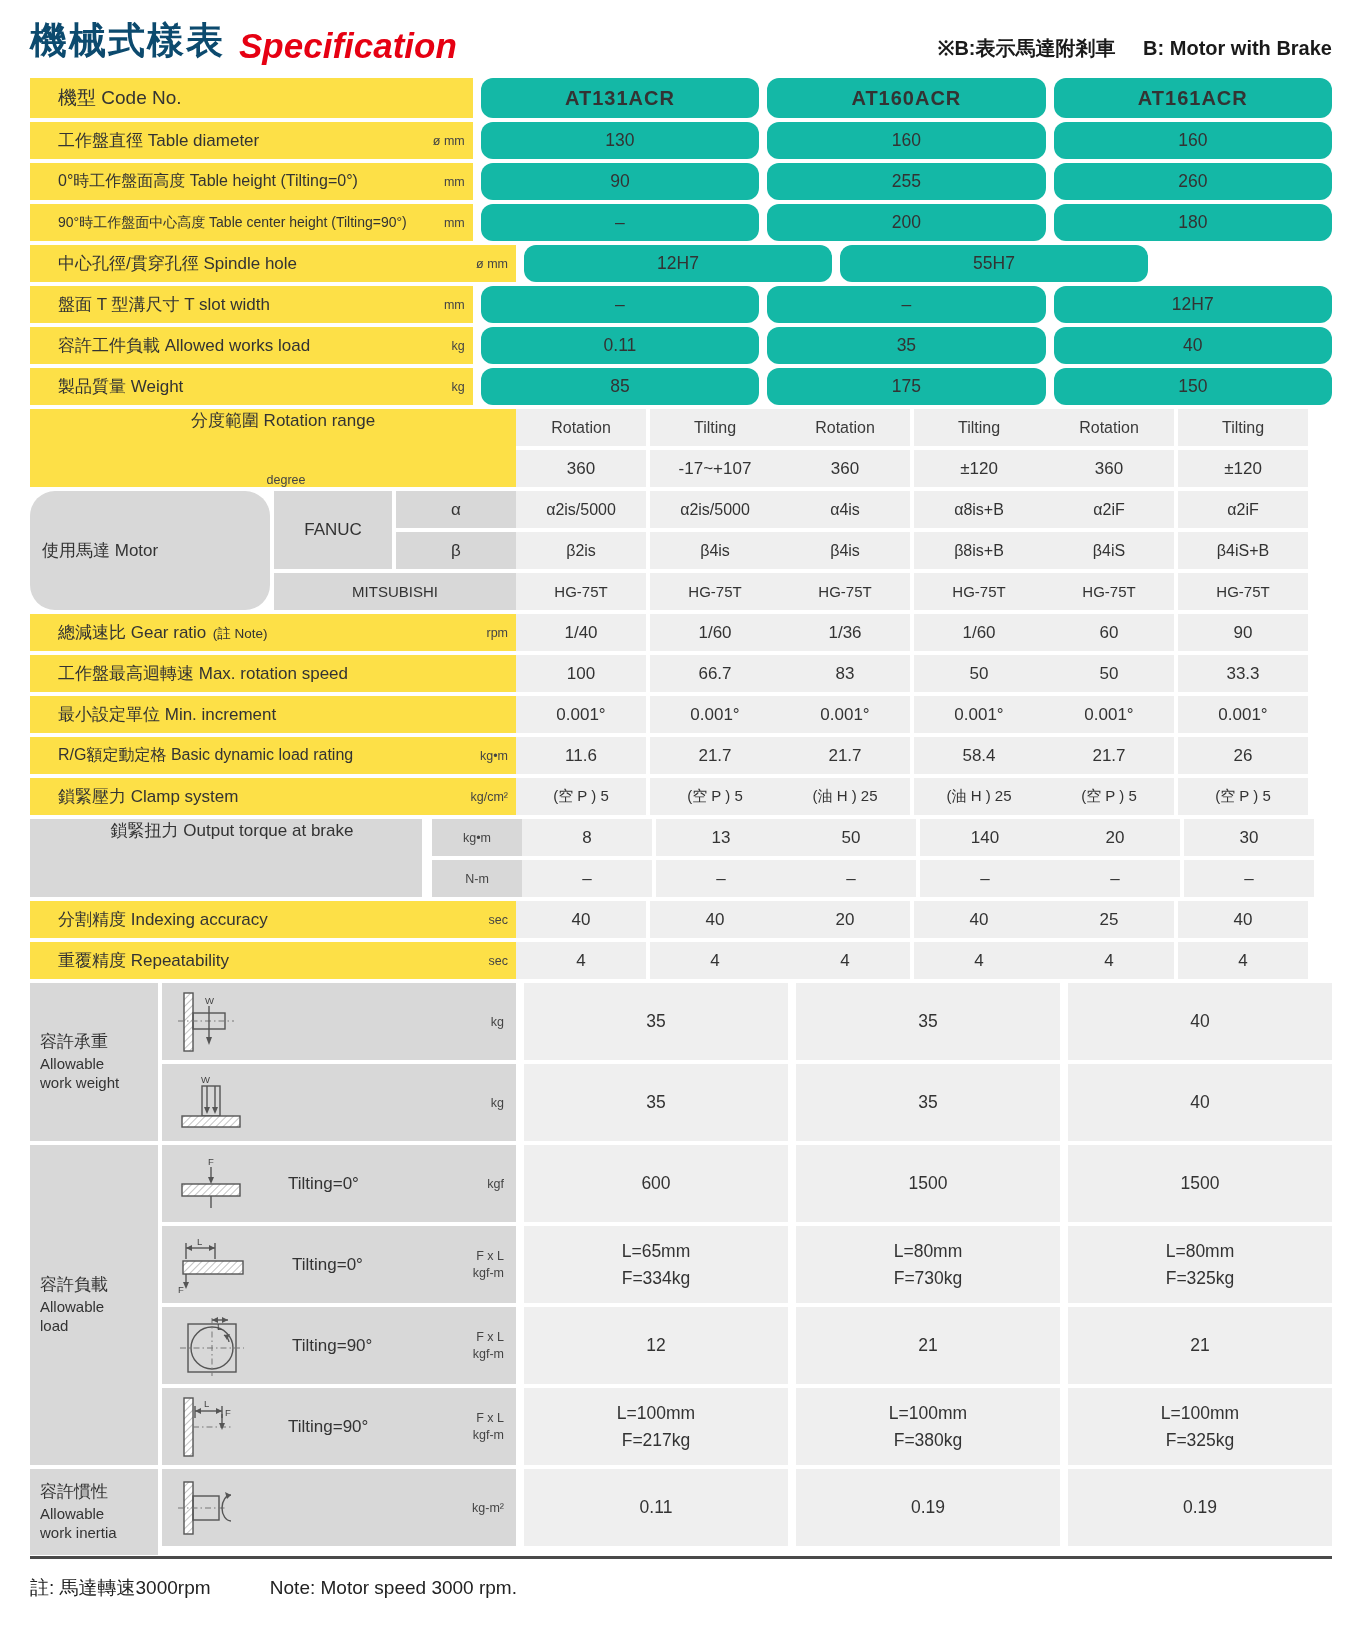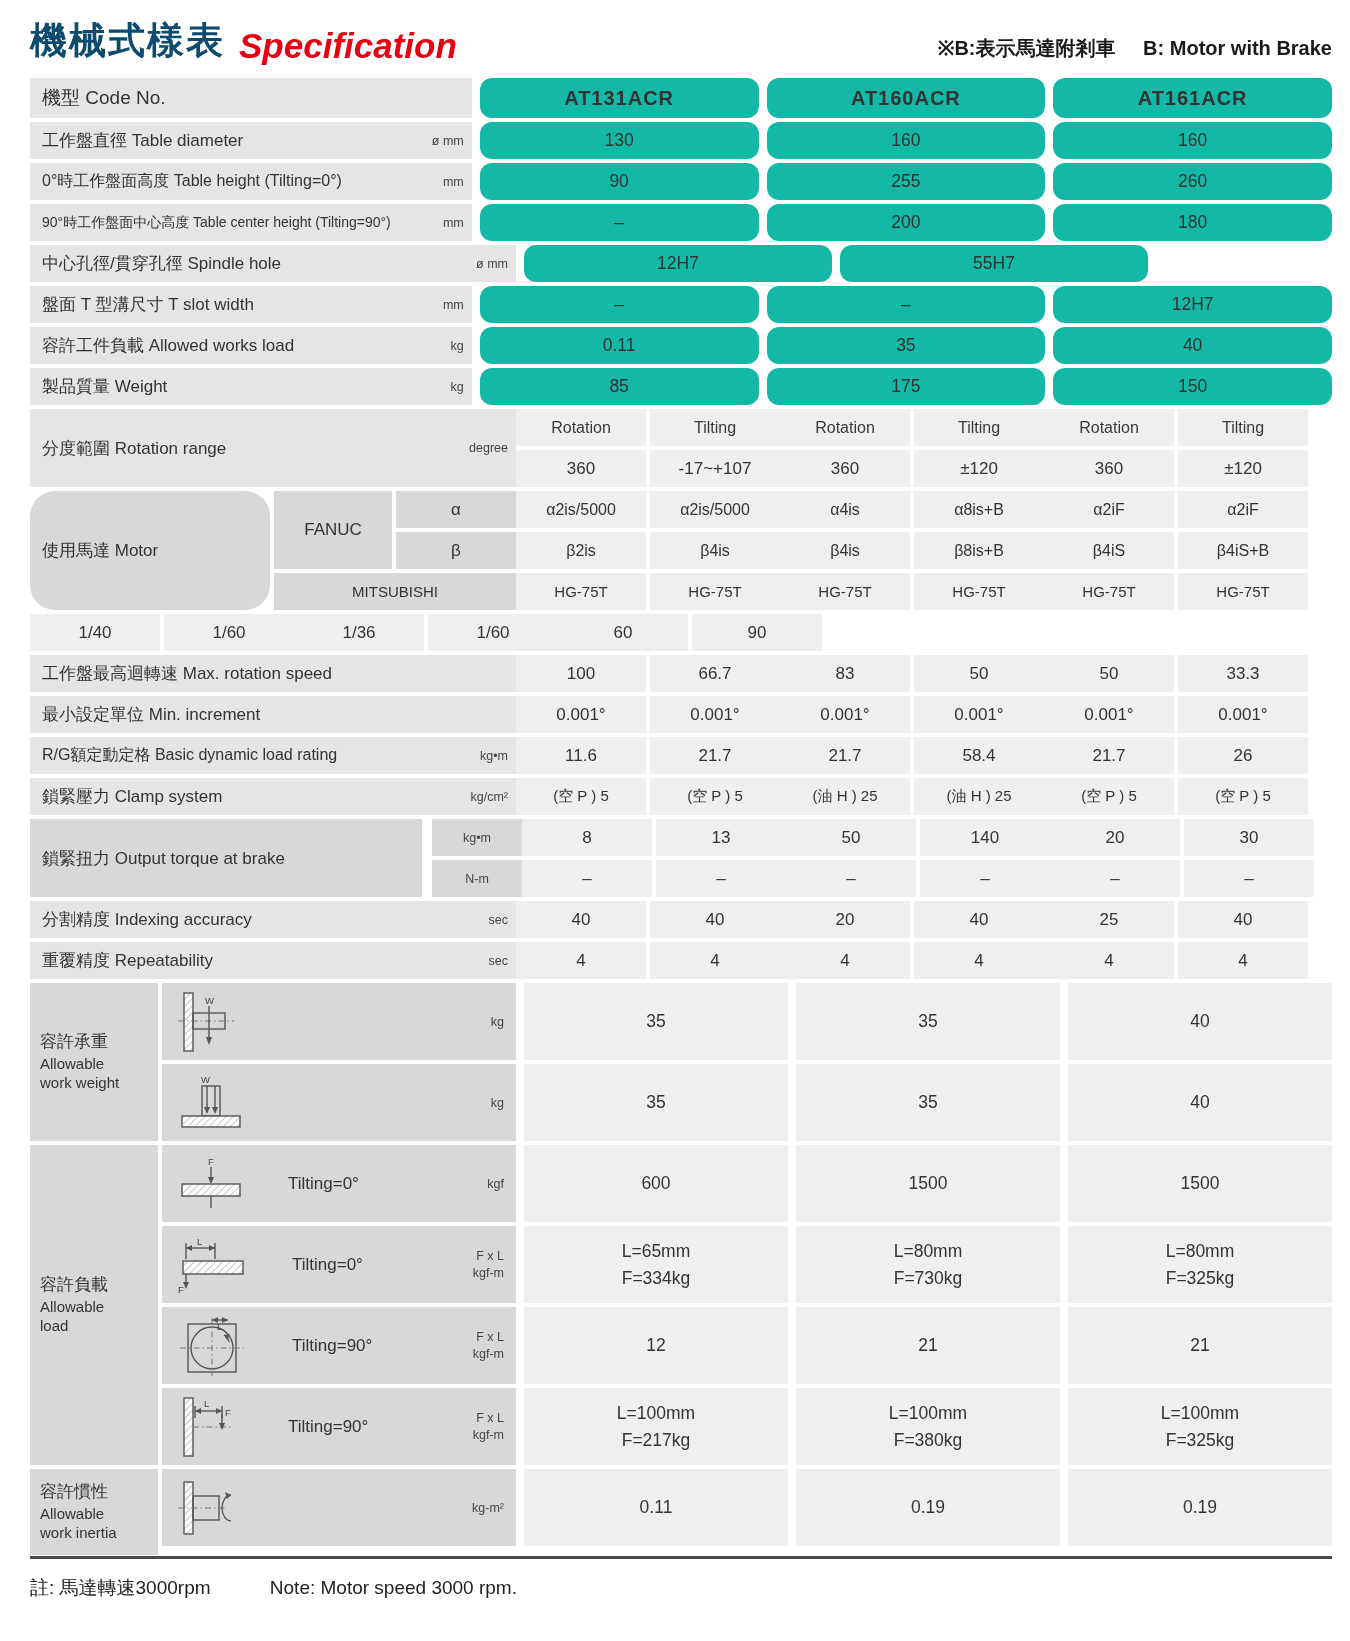--- a/index.html
+++ b/index.html
@@ -11,34 +11,34 @@
   .title-left{display:flex;align-items:flex-end;}
   .title-zh{font-size:37px;font-weight:700;color:#0c4a6e;letter-spacing:2px;}
   .title-en{font-size:35px;font-weight:700;font-style:italic;color:#e60012;margin-left:14px;}
   .brakenote{font-size:20px;font-weight:600;color:#1a1a1a;padding-bottom:4px;}
   .brakenote span{margin-left:22px;}
 
   
   .r{display:flex;margin-bottom:4px;}
   .col{display:flex;flex-direction:column;}
   .gray{background:#d8d8d8;box-sizing:border-box;}
-  .lc{width:486px;background:#e5e5e5;display:flex;align-items:center;justify-content:space-between;
-      padding:0 8px 0 12px;box-sizing:border-box;height:37px;}
+  .lc{width:486px;background:#fde047;display:flex;align-items:center;justify-content:space-between;
+      padding:0 8px 0 28px;box-sizing:border-box;height:37px;}
   .lbl{font-size:17px;color:#333;white-space:nowrap;}
   .lbl.md{font-size:16px;}
   .lbl.sm{font-size:14px;}
   .note-sm{font-size:13.5px;color:#333;margin-left:2px;}
   .unit{font-size:12.5px;color:#444;white-space:nowrap;margin-left:6px;}
   .unit2{display:flex;flex-direction:column;align-items:flex-end;font-size:12.5px;color:#444;line-height:1.35;}
   .vc{width:308px;margin-left:8px;background:#14b8a6;display:flex;align-items:center;justify-content:center;
       height:37px;font-size:17.5px;box-sizing:border-box;border-radius:12px;}
   .vh{width:130px;background:#efefef;display:flex;align-items:center;justify-content:center;
       height:37px;font-size:17px;box-sizing:border-box;}
   .g8{} .g4{margin-left:4px;}
-  .h40{height:40px;} .h78{height:78px;} .h119{height:119px;}
+  .h40{height:40px;} .h78{height:78px;flex-direction:column;} .h119{height:119px;}
   .bold20{font-weight:700;font-size:20px;letter-spacing:1px;}
   .subhead{font-size:16px;color:#3a3a3a;}
   .c{display:flex;align-items:center;justify-content:center;}
   .subr{display:flex;margin-bottom:4px;} .subr:last-child{margin-bottom:0;}
 
   
   .w240{width:240px;border-radius:25px;} .w118{width:118px;} .w120{width:120px;} .w242{width:242px;}
   .w392{width:392px;} .w90{width:90px;}
   .padl{display:flex;align-items:center;padding-left:12px;box-sizing:border-box;}
   .mt4{margin-top:4px;}
@@ -233,20 +233,27 @@
           <div class="vh g4" style="font-size:15px">HG-75T</div>
           <div class="vh g8" style="font-size:15px">HG-75T</div>
           <div class="vh g4" style="font-size:15px">HG-75T</div>
           <div class="vh g8" style="font-size:15px">HG-75T</div>
           <div class="vh g4" style="font-size:15px">HG-75T</div>
         </div>
       </div>
     </div>
 
     <div class="r">
+      <div class="lc">
+        <span style="white-space:nowrap">
+          <span class="lbl">總減速比 Gear ratio</span>
+          <span class="note-sm">(註 Note)</span>
+        </span>
+        <span class="unit">rpm</span>
+      </div>
       <div class="vh g8">1/40</div>
       <div class="vh g4">1/60</div>
       <div class="vh g8">1/36</div>
       <div class="vh g4">1/60</div>
       <div class="vh g8">60</div>
       <div class="vh g4">90</div>
     </div>
 
     <div class="r">
       <div class="lc">

